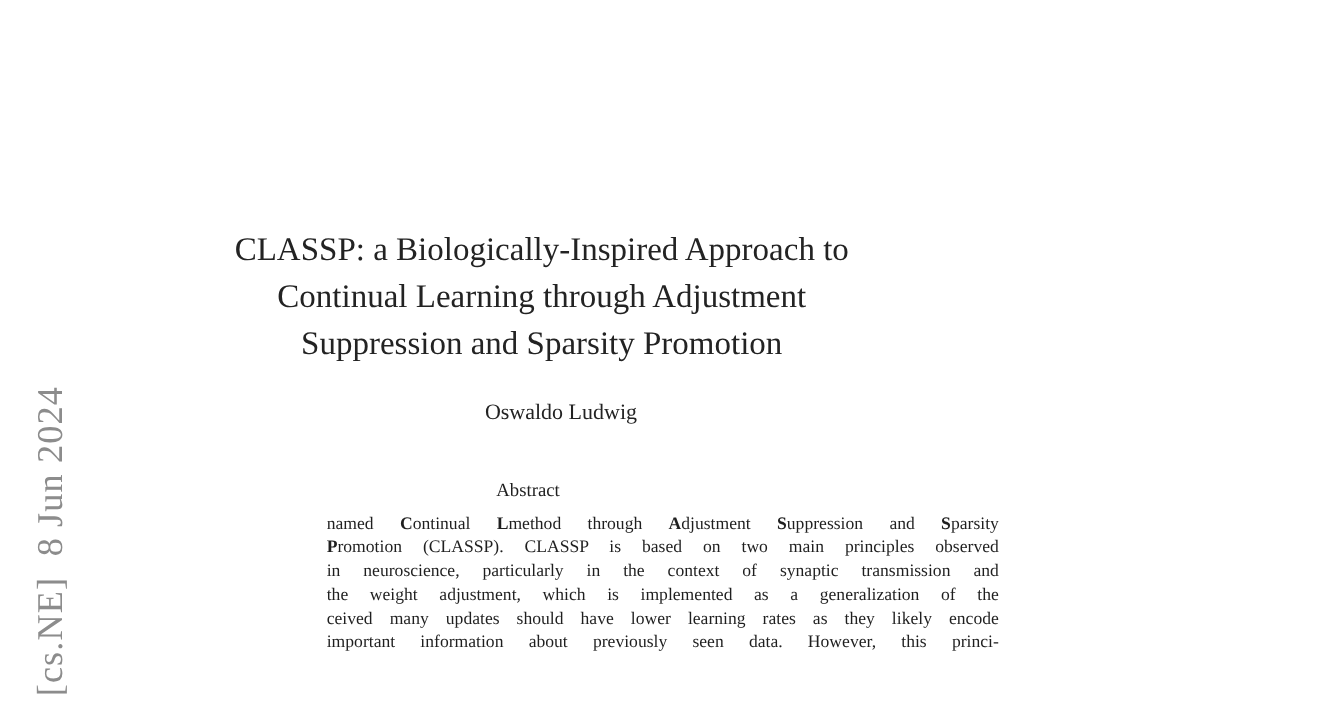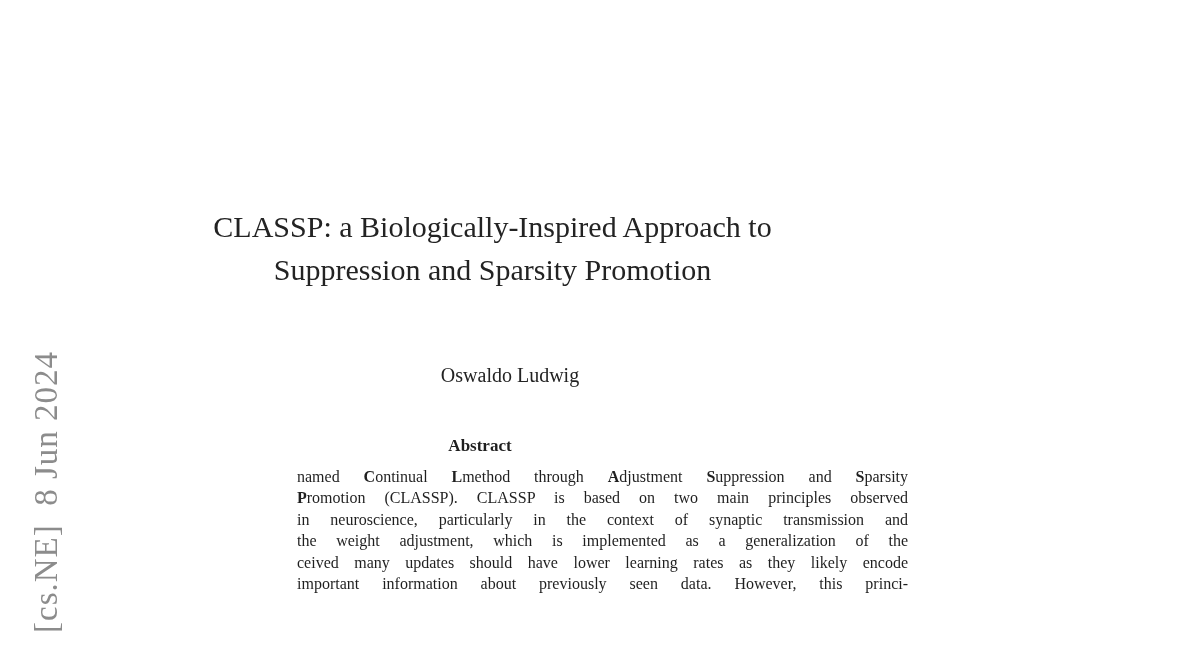--- a/index.html
+++ b/index.html
@@ -53,21 +53,21 @@
     color: #232323;
   }
   .abstract-heading {
     position: absolute;
     top: 436px;
     left: 0;
     width: 960px;
     text-align: center;
     font-size: 17px;
     line-height: 20px;
-    font-weight: bold;
+    font-weight: normal;
     color: #1f1f1f;
   }
   .abstract-body {
     position: absolute;
     top: 466px;
     left: 297px;
     width: 611px;
     font-size: 16px;
     line-height: 21.4px;
     color: #1f1f1f;
@@ -86,20 +86,21 @@
 </style>
 </head>
 <body>
 
 <div class="page">
 
   <div class="arxiv-stamp">[cs.NE]  8 Jun 2024</div>
 
   <div class="paper-title">
     <div>CLASSP: a Biologically-Inspired Approach to</div>
+    <div>Continual Learning through Adjustment</div>
     <div>Suppression and Sparsity Promotion</div>
   </div>
 
   <div class="author">Oswaldo Ludwig</div>
 
   <div class="abstract-heading">Abstract</div>
 
   <div class="abstract-body">
       <div class="abs-line"><span>named </span><b>C</b><span>ontinual </span><b>L</b><span>method through </span><b>A</b><span>djustment </span><b>S</b><span>uppression and </span><b>S</b><span>parsity</span></div>
       <div class="abs-line"><b>P</b><span>romotion (CLASSP). CLASSP is based on two main principles observed</span></div>

